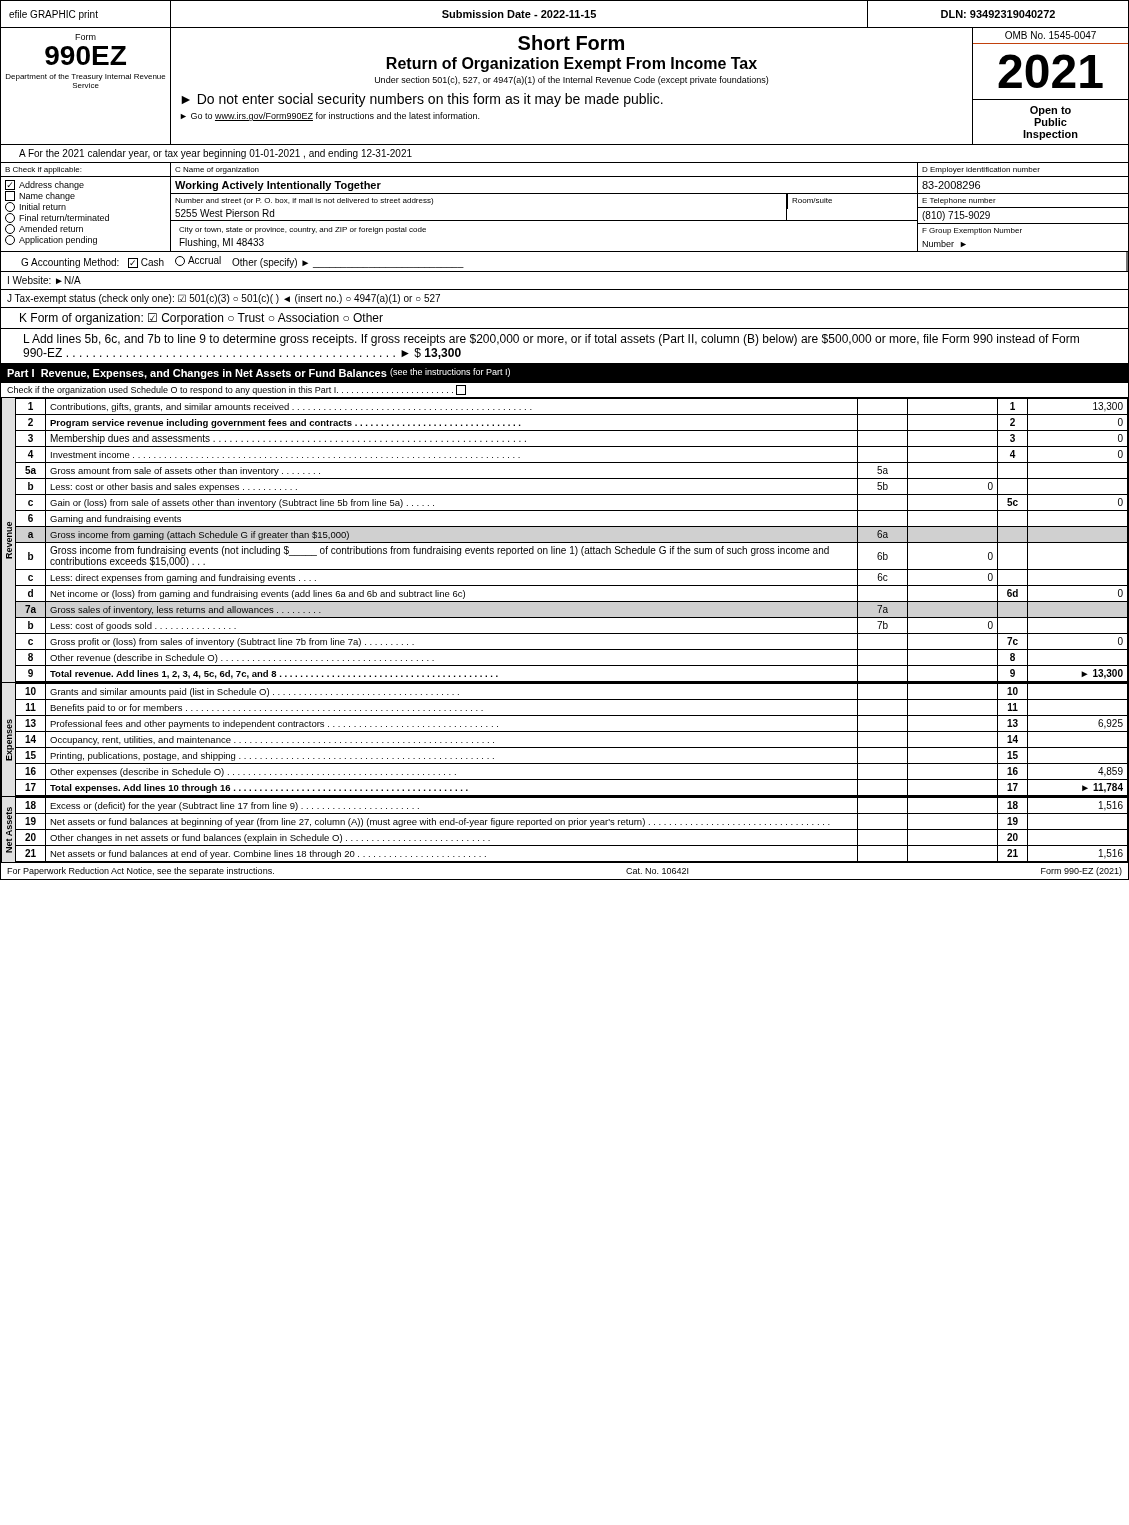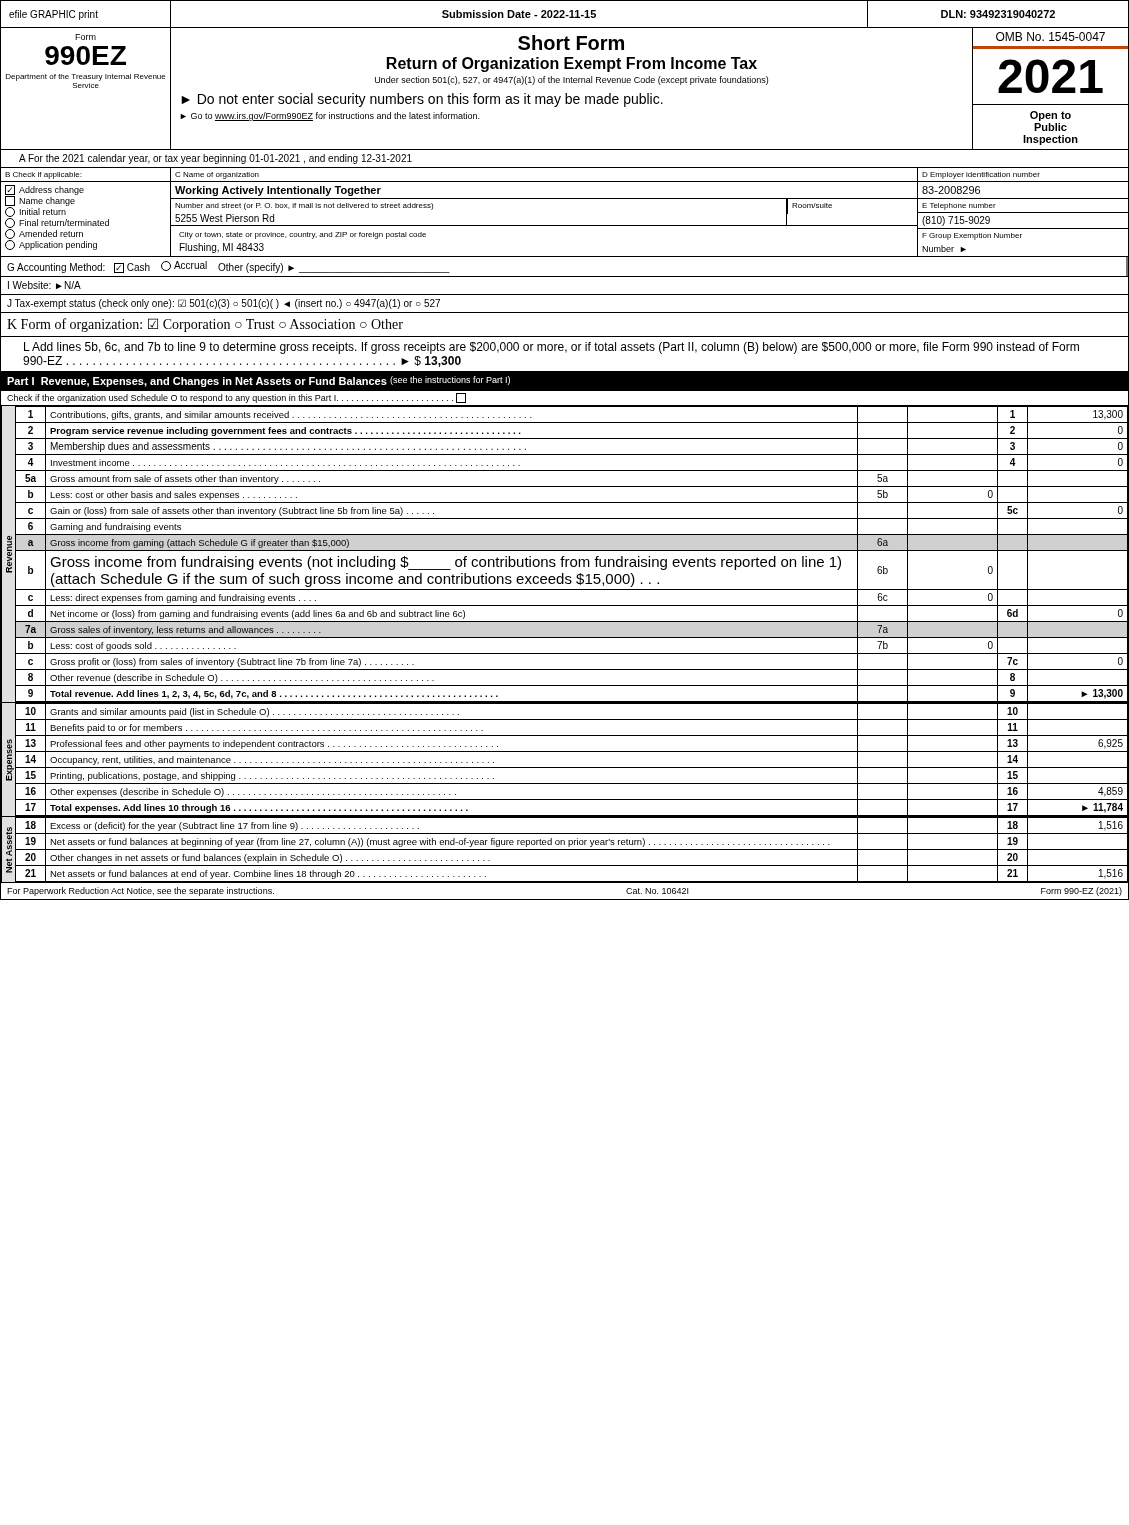--- a/index.html
+++ b/index.html
@@ -102,23 +102,23 @@
     .goto-link {
       text-decoration: underline;
       color: #000;
     }
     .form-header-right {
       width: 155px;
       display: flex;
       flex-direction: column;
     }
     .omb-box {
-      border-bottom: 3px solid #c2410c;
-      padding: 2px 4px;
-      font-size: 12px;
+      border-bottom: 1px solid #c2410c;
+      padding: 2px 4px;
+      font-size: 10px;
       text-align: center;
     }
     .year-box {
       flex: 1;
       display: flex;
       align-items: center;
       justify-content: center;
       font-size: 48px;
       font-weight: bold;
       border-bottom: 1px solid #000;
@@ -283,21 +283,21 @@
       align-items: center;
     }
     
     .acct-row {
       display: flex;
       border: 1px solid #000;
       border-top: none;
     }
     .acct-left {
       flex: 1;
-      padding: 3px 6px;
+      padding: 3px 20px;
       border-right: 2px solid #737373;
       font-size: 10px;
     }
     .acct-right {
       width: 380px;
       padding: 3px 6px;
       font-size: 10px;
     }
     
     .website-row {
@@ -310,23 +310,22 @@
     .tax-row {
       border: 1px solid #000;
       border-top: none;
       padding: 3px 6px;
       font-size: 10px;
     }
     
     .k-row {
       border: 1px solid #000;
       border-top: none;
-      padding: 3px 6px;
-      font-size: 14px;
-      font-family: Liberation Serif, serif;
+      padding: 3px 18px;
+      font-size: 12px;
     }
     
     .l-row {
       border: 1px solid #000;
       border-top: none;
       padding: 3px 22px;
       font-size: 12px;
     }
     
     .part-header {
@@ -624,21 +623,21 @@
           <tr style="background: rgb(208, 208, 208);">
             <td style="width: 30px; text-align: center; font-weight: bold;">a</td>
             <td style="font-size: 9.5px;">Gross income from gaming (attach Schedule G if greater than $15,000)</td>
             <td style="width: 50px; text-align: center; border-left: 1px solid rgb(0, 0, 0);">6a</td>
             <td style="width: 90px; text-align: right; border-left: 1px solid rgb(0, 0, 0);"></td>
             <td style="width: 30px; text-align: center; border-left: 1px solid rgb(0, 0, 0); font-weight: bold;"></td>
             <td style="width: 100px; text-align: right; border-left: 1px solid rgb(0, 0, 0);"></td>
           </tr>
           <tr>
             <td style="width: 30px; text-align: center; font-weight: bold;">b</td>
-            <td style="font-size: 15px;">Gross income from fundraising events (not including $_____ of contributions from fundraising events reported on line 1) (attach Schedule G if the sum of such gross income and contributions exceeds $15,000) . . .</td>
+            <td style="font-size: 10px;">Gross income from fundraising events (not including $_____ of contributions from fundraising events reported on line 1) (attach Schedule G if the sum of such gross income and contributions exceeds $15,000) . . .</td>
             <td style="width: 50px; text-align: center; border-left: 1px solid rgb(0, 0, 0);">6b</td>
             <td style="width: 90px; text-align: right; border-left: 1px solid rgb(0, 0, 0);">0</td>
             <td style="width: 30px; text-align: center; border-left: 1px solid rgb(0, 0, 0); font-weight: bold;"></td>
             <td style="width: 100px; text-align: right; border-left: 1px solid rgb(0, 0, 0);"></td>
           </tr>
           <tr>
             <td style="width: 30px; text-align: center; font-weight: bold;">c</td>
             <td style="font-size: 9.5px;">Less: direct expenses from gaming and fundraising events . . . .</td>
             <td style="width: 50px; text-align: center; border-left: 1px solid rgb(0, 0, 0);">6c</td>
             <td style="width: 90px; text-align: right; border-left: 1px solid rgb(0, 0, 0);">0</td>

